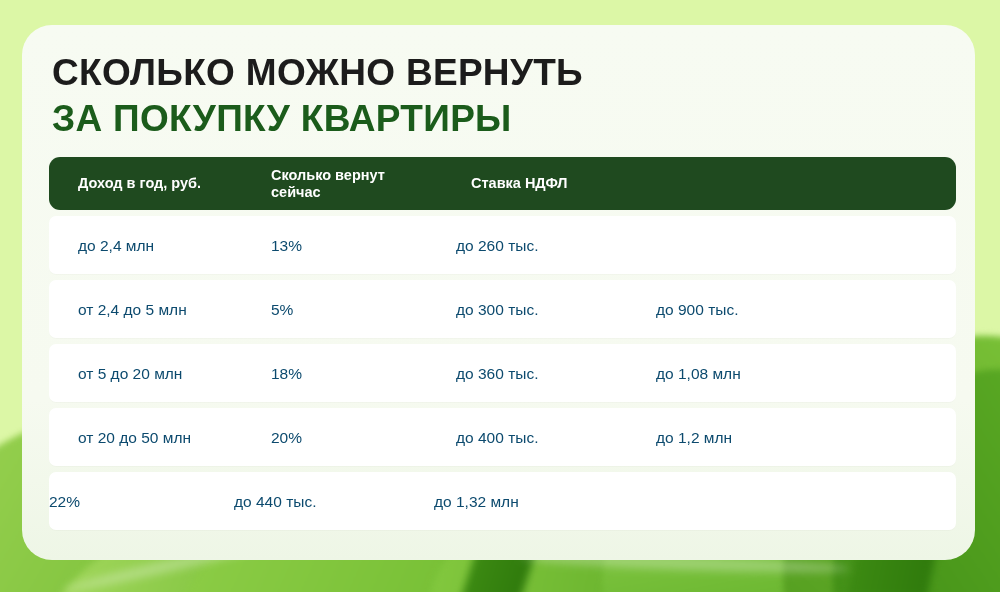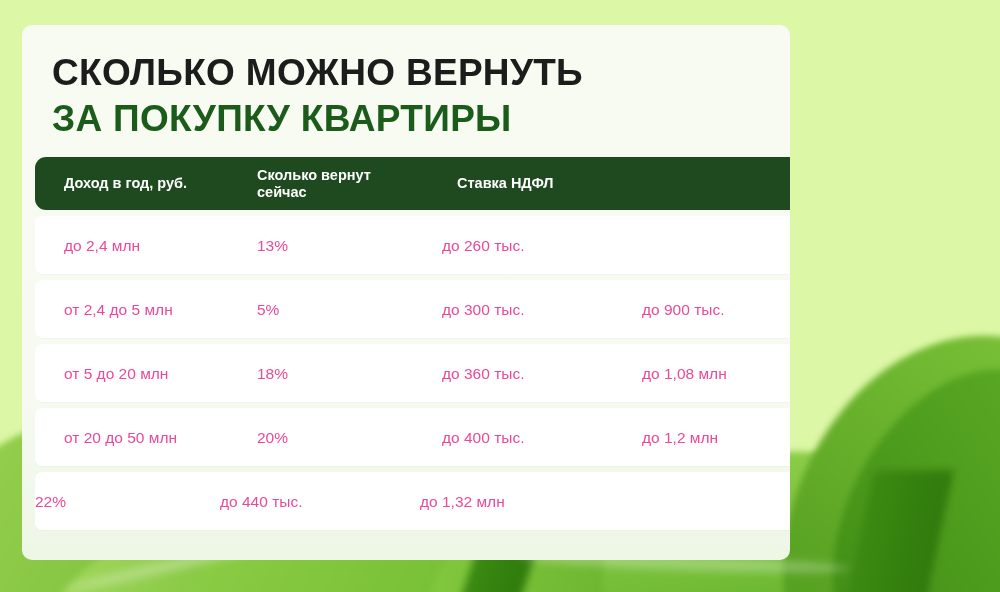--- a/index.html
+++ b/index.html
@@ -51,41 +51,41 @@
   .dark-streak {
     position:absolute; background:linear-gradient(90deg,#3c8a12,#2f7a0c);
     filter:blur(4px);
   }
   .streak-1 { left:470px; top:540px; width:60px; height:60px; transform:skewX(-18deg); }
   .streak-2 { left:860px; top:470px; width:80px; height:130px; transform:skewX(-12deg); }
 
   
   .card {
     position:absolute; left:22px; top:25px;
-    width:768px; height:535px;
+    width:953px; height:535px;
     background:linear-gradient(180deg,#f7fbf2 0%, #f6faf0 70%, #eef6e6 100%);
-    border-radius:10px;
+    border-radius:30px;
     z-index:2;
     overflow:hidden;
   }
 
   
   .title-block { padding:26px 0 0 30px; }
   .title-line1 {
     font-size:37px; font-weight:bold; color:#1c1c1c;
     letter-spacing:0.3px; line-height:44px; white-space:nowrap;
   }
   .title-line2 {
     font-size:37px; font-weight:bold; color:#1b5c1b;
     letter-spacing:0.3px; line-height:44px; white-space:nowrap;
     margin-top:2px;
   }
 
   
-  .table { position:absolute; left:13px; top:132px; width:907px; }
+  .table { position:absolute; left:27px; top:132px; width:907px; }
 
   .thead {
     display:flex; align-items:center;
     height:53px;
     background:#1f4a1f;
     border-radius:11px;
     color:#ffffff;
   }
   .th {
     font-size:14.5px; font-weight:bold; line-height:17px;
@@ -95,21 +95,21 @@
 
   .trow {
     display:flex; align-items:center;
     height:58px;
     background:#ffffff;
     border-radius:7px;
     margin-top:6px;
     box-shadow:0 1px 0 rgba(0,0,0,0.02);
   }
   .td {
-    font-size:15.5px; color:#ec4899; line-height:19px;
+    font-size:15.5px; color:#0c4a6e; line-height:19px;
     padding-right:8px;
   }
 
   
   .c1 { width:222px; padding-left:29px; }
   .c2 { width:185px; }
   .c3 { width:200px; }
   .c4 { width:271px; }
 </style>
 </head>

